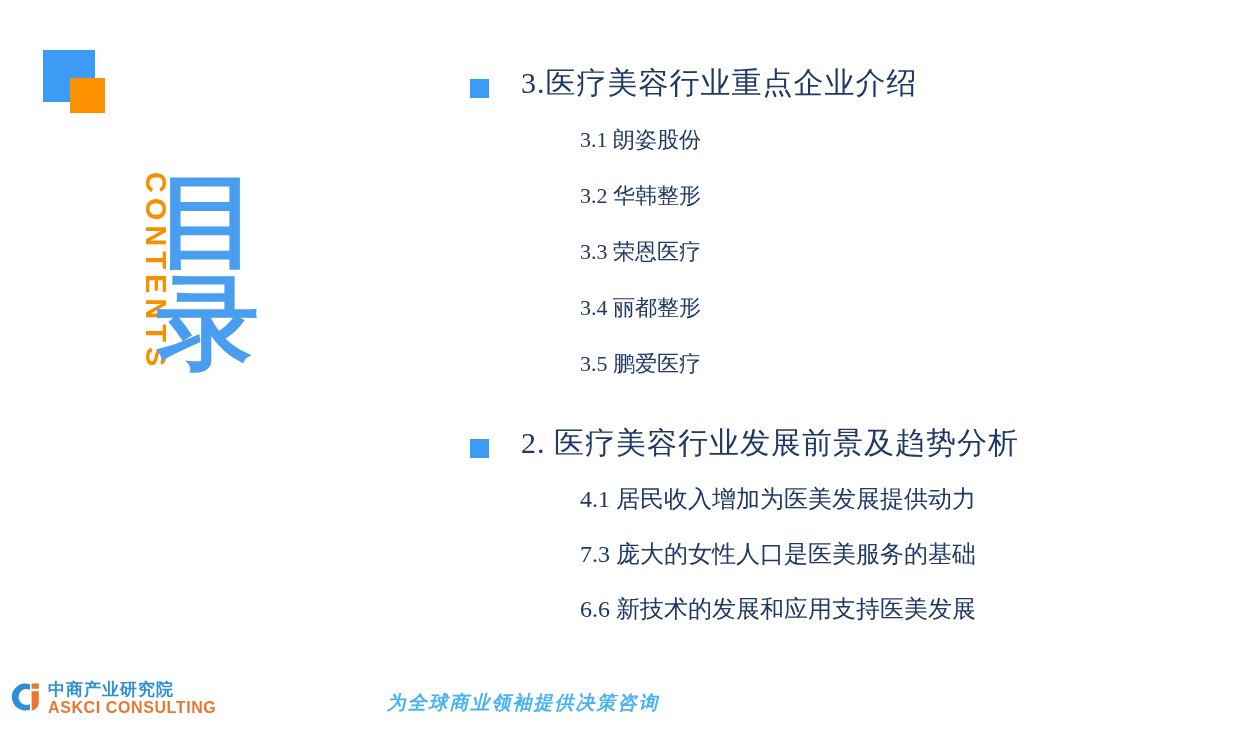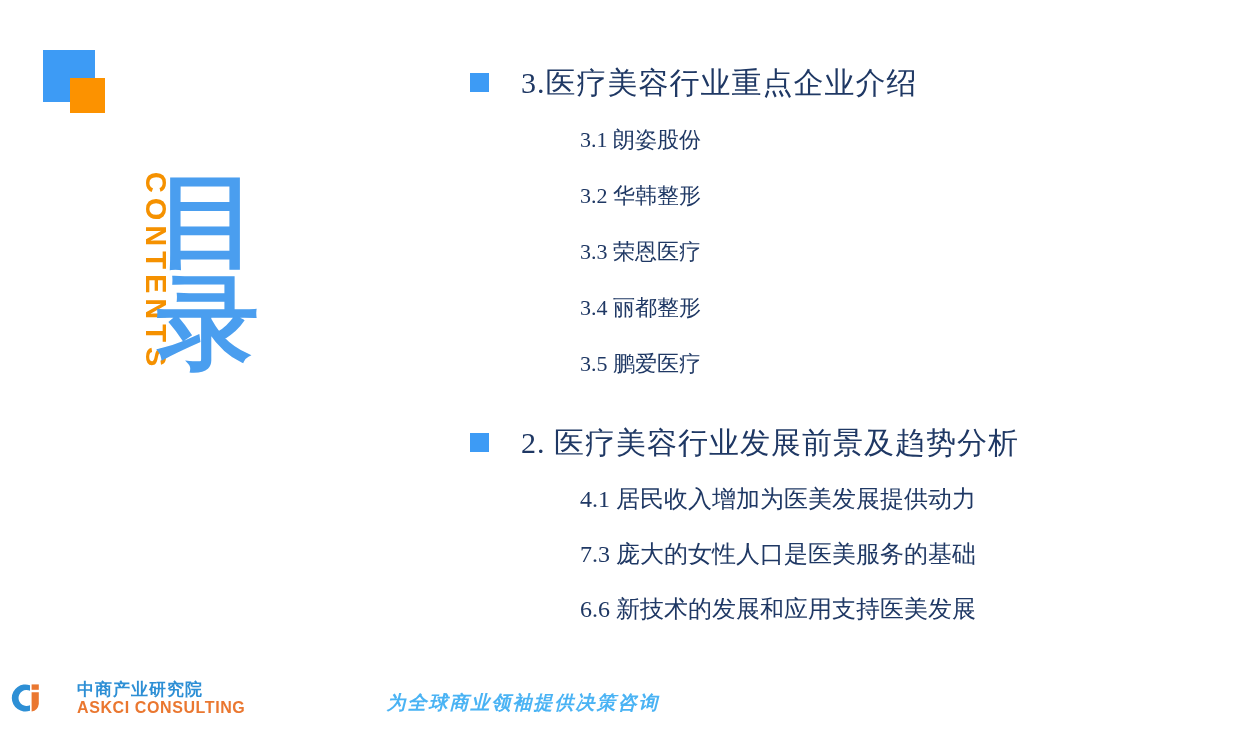--- a/index.html
+++ b/index.html
@@ -35,21 +35,21 @@
     color:#4a9eef;
     font-family:"Liberation Sans", sans-serif;
     font-size:102px;font-weight:bold;
     line-height:102px;
     letter-spacing:0px;
   }
   .mulu span{display:block;}
 
   
   .toc{position:absolute;left:470px;top:62px;width:740px;}
-  .toc-section{display:flex;align-items:flex-start;margin:0;}
+  .toc-section{display:flex;align-items:center;margin:0;}
   .toc-bullet{
     width:19px;height:19px;background:#3d9bf5;
     flex:0 0 19px;margin-top:11px;margin-right:32px;
   }
   .toc-section-label{
     color:#1F3864;
     font-size:30px;
     line-height:42px;
     letter-spacing:1px;
     white-space:nowrap;
@@ -60,21 +60,21 @@
     line-height:40px;
     white-space:nowrap;
     margin-left:110px;
   }
   .toc-sub.s3{margin-top:16px;margin-bottom:10px;font-size:22px;}
   .toc-sub.s4{margin-top:15px;margin-bottom:15px;font-size:24px;}
   .gap-sec{height:28px;}
 
   
   .footer{position:absolute;left:0;top:674px;width:1250px;height:56px;}
-  .logo{position:absolute;left:8px;top:6px;display:flex;align-items:center;gap:29px;}
+  .logo{position:absolute;left:8px;top:6px;display:flex;}
   .logo-mark{width:34px;height:34px;position:relative;margin-right:6px;}
   .logo-text{display:flex;flex-direction:column;justify-content:center;}
   .logo-cn{
     color:#2d8fd5;font-family:"Liberation Sans", sans-serif;
     font-size:17px;font-weight:bold;letter-spacing:1px;line-height:19px;
   }
   .logo-en{
     color:#ea7730;font-family:"Liberation Sans", sans-serif;
     font-size:16px;font-weight:bold;letter-spacing:0.6px;line-height:17px;
   }

